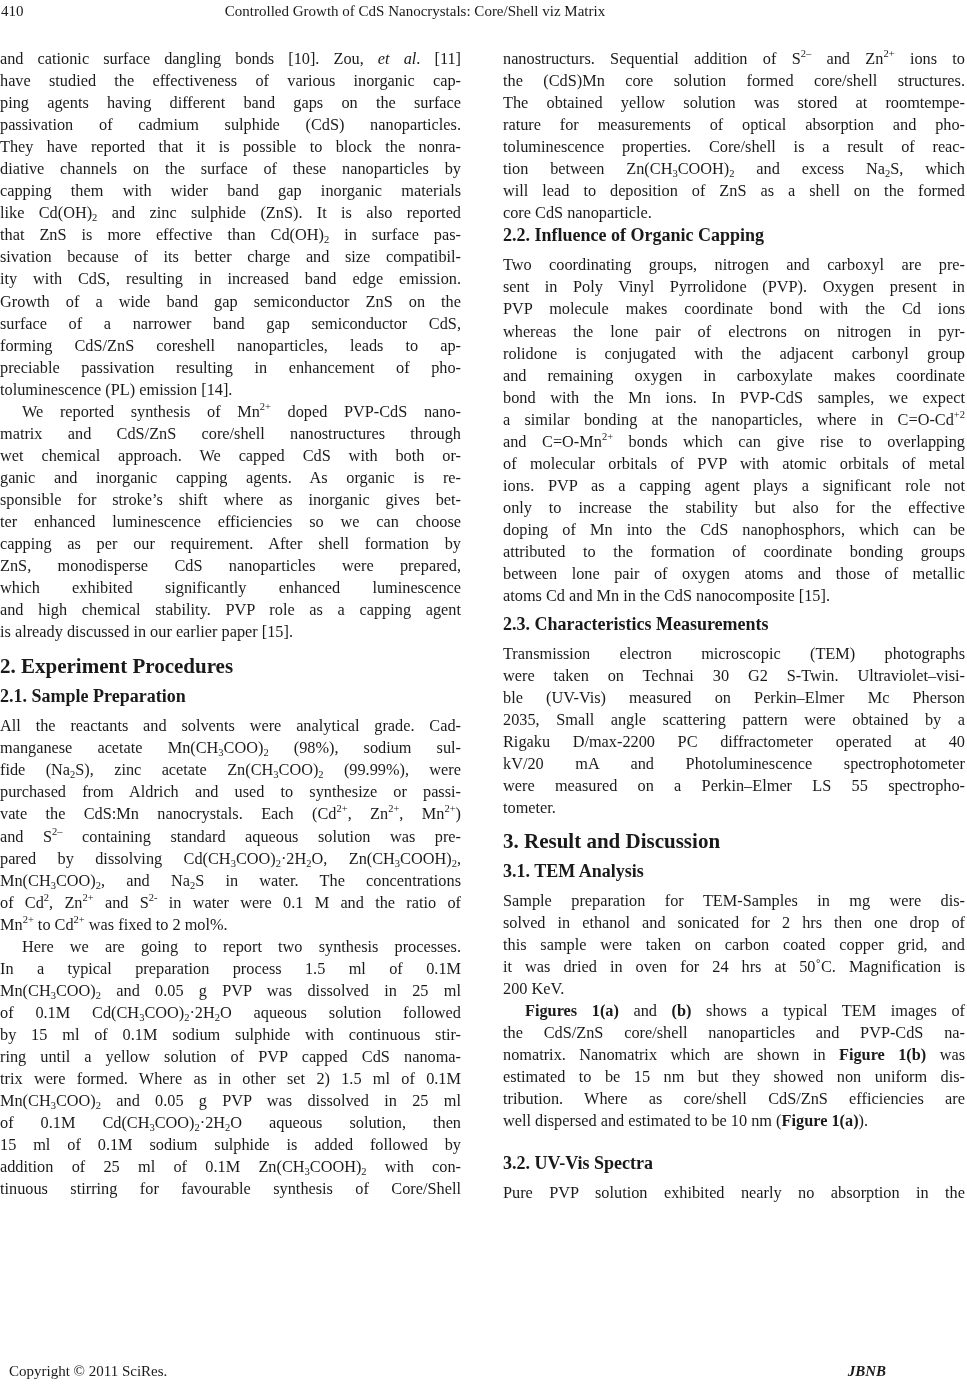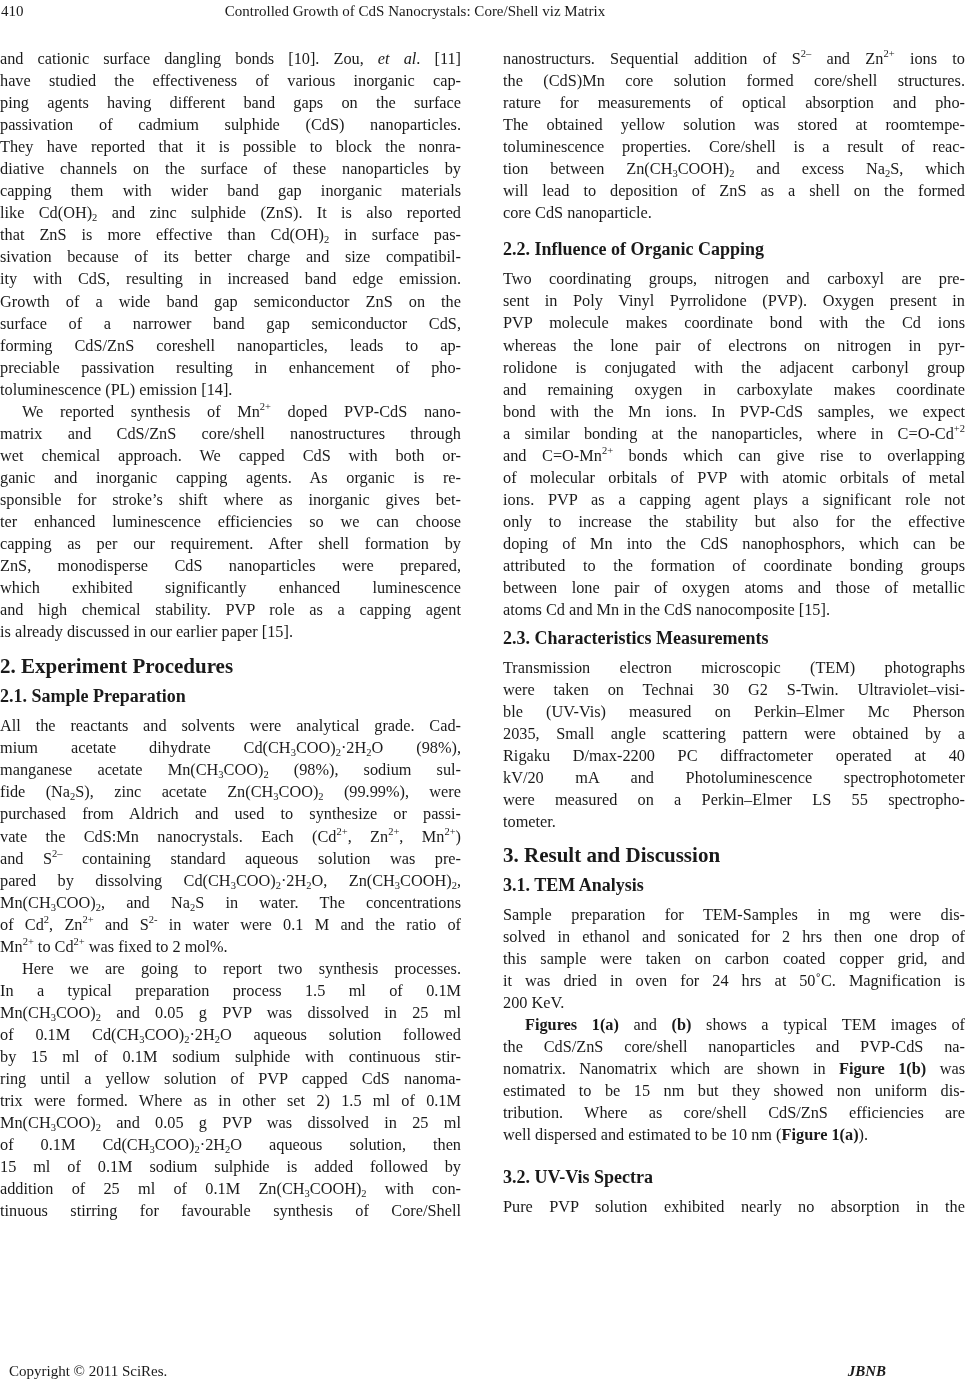--- a/index.html
+++ b/index.html
@@ -76,21 +76,20 @@
       <div class="ln">capping as per our requirement. After shell formation by</div>
       <div class="ln">ZnS, monodisperse CdS nanoparticles were prepared,</div>
       <div class="ln">which exhibited significantly enhanced luminescence</div>
       <div class="ln">and high chemical stability. PVP role as a capping agent</div>
       <div class="ln last">is already discussed in our earlier paper [15].</div>
     </div>
   <div class="h1" style="margin-top:10px">2. Experiment Procedures</div>
   <div class="h2">2.1. Sample Preparation</div>
   <div>
       <div class="ln">All the reactants and solvents were analytical grade. Cad-</div>
-      <div class="ln">mium acetate dihydrate Cd(CH<sub>3</sub>COO)<sub>2</sub>·2H<sub>2</sub>O (98%),</div>
       <div class="ln">manganese acetate Mn(CH<sub>3</sub>COO)<sub>2</sub> (98%), sodium sul-</div>
       <div class="ln">fide (Na<sub>2</sub>S), zinc acetate Zn(CH<sub>3</sub>COO)<sub>2</sub> (99.99%), were</div>
       <div class="ln">purchased from Aldrich and used to synthesize or passi-</div>
       <div class="ln">vate the CdS:Mn nanocrystals. Each (Cd<sup>2+</sup>, Zn<sup>2+</sup>, Mn<sup>2+</sup>)</div>
       <div class="ln">and S<sup>2–</sup> containing standard aqueous solution was pre-</div>
       <div class="ln">pared by dissolving Cd(CH<sub>3</sub>COO)<sub>2</sub>·2H<sub>2</sub>O, Zn(CH<sub>3</sub>COOH)<sub>2</sub>,</div>
       <div class="ln">Mn(CH<sub>3</sub>COO)<sub>2</sub>, and Na<sub>2</sub>S in water. The concentrations</div>
       <div class="ln">of Cd<sup>2</sup>, Zn<sup>2+</sup> and S<sup>2-</sup> in water were 0.1 M and the ratio of</div>
       <div class="ln last">Mn<sup>2+</sup> to Cd<sup>2+</sup> was fixed to 2 mol%.</div>
     </div>
@@ -107,28 +106,28 @@
       <div class="ln">15 ml of 0.1M sodium sulphide is added followed by</div>
       <div class="ln">addition of 25 ml of 0.1M Zn(CH<sub>3</sub>COOH)<sub>2</sub> with con-</div>
       <div class="ln">tinuous stirring for favourable synthesis of Core/Shell</div>
     </div>
 </div>
 
 <div class="col right">
   <div>
       <div class="ln">nanostructurs. Sequential addition of S<sup>2–</sup> and Zn<sup>2+</sup> ions to</div>
       <div class="ln">the (CdS)Mn core solution formed core/shell structures.</div>
+      <div class="ln">The obtained yellow solution was stored at roomtempe-</div>
       <div class="ln">rature for measurements of optical absorption and pho-</div>
-      <div class="ln">The obtained yellow solution was stored at roomtempe-</div>
       <div class="ln">toluminescence properties. Core/shell is a result of reac-</div>
       <div class="ln">tion between Zn(CH<sub>3</sub>COOH)<sub>2</sub> and excess Na<sub>2</sub>S, which</div>
       <div class="ln">will lead to deposition of ZnS as a shell on the formed</div>
       <div class="ln last">core CdS nanoparticle.</div>
     </div>
-  <div class="h2" style="margin-top:14px">2.2. Influence of Organic Capping</div>
+  <div class="h2" style="margin-top:0">2.2. Influence of Organic Capping</div>
   <div>
       <div class="ln">Two coordinating groups, nitrogen and carboxyl are pre-</div>
       <div class="ln">sent in Poly Vinyl Pyrrolidone (PVP). Oxygen present in</div>
       <div class="ln">PVP molecule makes coordinate bond with the Cd ions</div>
       <div class="ln">whereas the lone pair of electrons on nitrogen in pyr-</div>
       <div class="ln">rolidone is conjugated with the adjacent carbonyl group</div>
       <div class="ln">and remaining oxygen in carboxylate makes coordinate</div>
       <div class="ln">bond with the Mn ions. In PVP-CdS samples, we expect</div>
       <div class="ln">a similar bonding at the nanoparticles, where in C=O-Cd<sup>+2</sup></div>
       <div class="ln">and C=O-Mn<sup>2+</sup> bonds which can give rise to overlapping</div>

